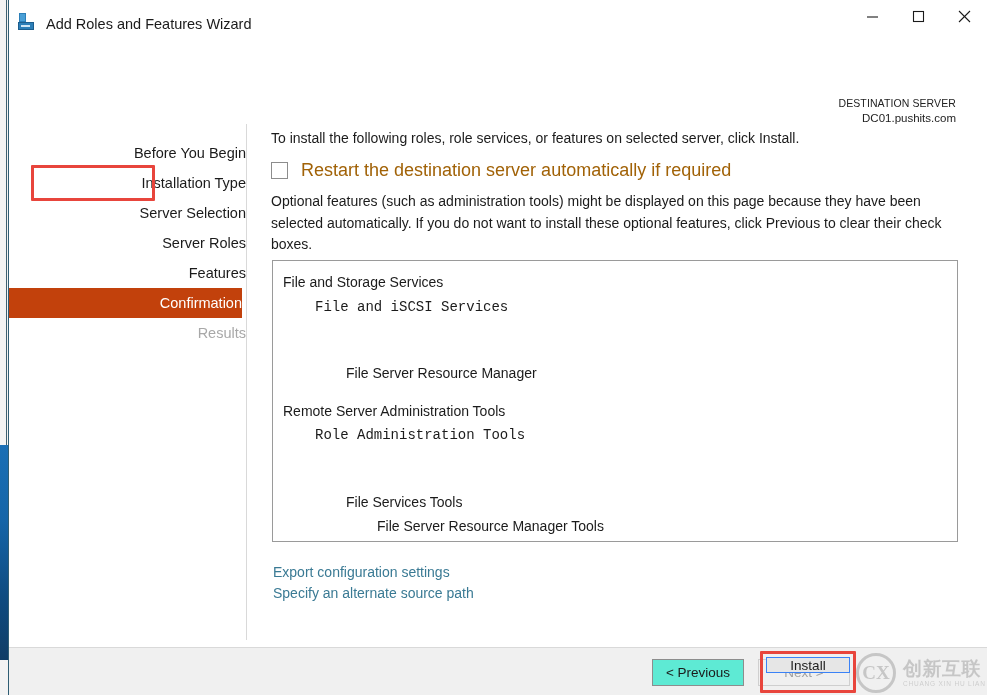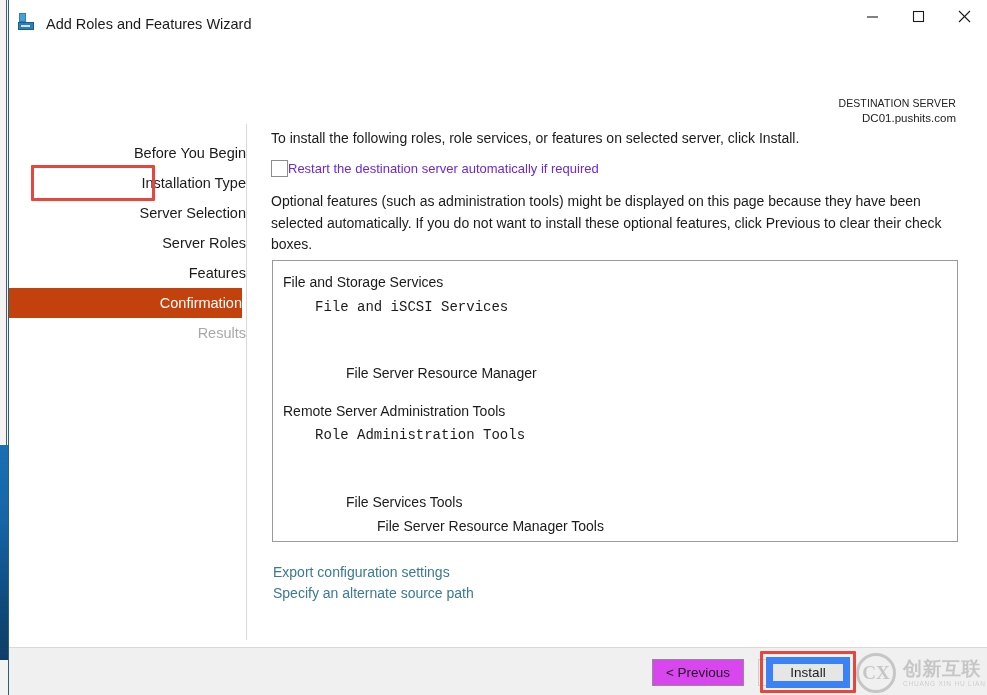--- a/index.html
+++ b/index.html
@@ -211,22 +211,23 @@
     align-items: center;
   }
   #restart-checkbox {
     width: 17px; height: 17px;
     border: 1px solid #8d8d8d;
     background: #ffffff;
     box-sizing: border-box;
     flex: none;
   }
   #restart-label {
-    font-size: 13px;
-    color: #6d28d9;
+    margin-left: 13px;
+    font-size: 18px;
+    color: #a16207;
     white-space: nowrap;
   }
   #optional-text {
     position: absolute;
     left: 24px; top: 71px;
     width: 690px;
     font-size: 14px;
     line-height: 21.5px;
     color: #1b1b1b;
   }
@@ -283,42 +284,42 @@
     right: 138px; top: 11px;
     display: flex;
     gap: 14px;
   }
   .wiz-button {
     width: 92px;
     height: 27px;
     font-size: 13.5px;
     font-family: "Liberation Sans", sans-serif;
     color: #1b1b1b;
-    background: #d946ef;
+    background: #5eead4;
     border: 1px solid #8d8d8d;
     box-sizing: border-box;
     display: flex;
     align-items: center;
     justify-content: center;
     white-space: nowrap;
   }
   .wiz-button.disabled {
     color: #a0a0a0;
     background: #f0f0f0;
     border-color: #cfcfcf;
   }
   #install-button {
     position: absolute;
     left: 757px; top: 657px;
     width: 84px;
-    height: 31px;
+    height: 16px;
     font-size: 13.5px;
     color: #1b1b1b;
     background: #e6e6e6;
-    border: 7px solid #3b82f6;
+    border: 1px solid #3b82f6;
     box-sizing: border-box;
     display: flex;
     align-items: center;
     justify-content: center;
     white-space: nowrap;
     z-index: 4;
   }
 
   
   #watermark {

